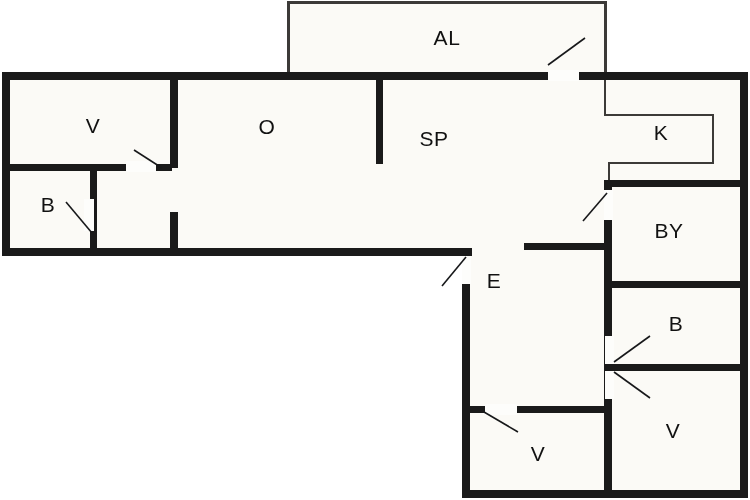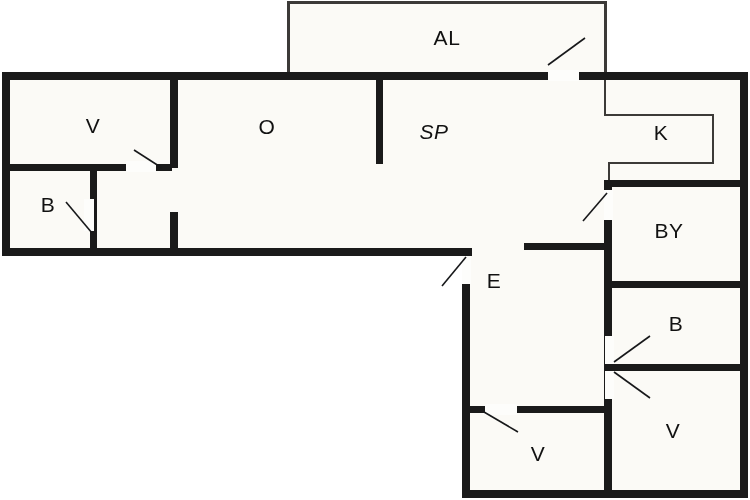--- a/index.html
+++ b/index.html
@@ -141,21 +141,21 @@
   <svg class="swing" style="left:608px; top:364px; width:55px; height:45px;">
     <line x1="6" y1="8" x2="42" y2="34"></line>
   </svg>
   <svg class="swing" style="left:478px; top:406px; width:60px; height:40px;">
     <line x1="6" y1="6" x2="40" y2="26"></line>
   </svg>
 
   <div class="label" style="left:447px; top:38px;">AL</div>
   <div class="label" style="left:93px;  top:126px;">V</div>
   <div class="label" style="left:267px; top:127px;">O</div>
-  <div class="label" style="left:434px; top:132px;font-style:italic;">SP</div>
+  <div class="label" style="left:434px; top:139px;">SP</div>
   <div class="label" style="left:661px; top:133px;">K</div>
   <div class="label" style="left:48px;  top:205px;">B</div>
   <div class="label" style="left:669px; top:231px;">BY</div>
   <div class="label" style="left:494px; top:281px;">E</div>
   <div class="label" style="left:676px; top:324px;">B</div>
   <div class="label" style="left:673px; top:431px;">V</div>
   <div class="label" style="left:538px; top:454px;">V</div>
 
 </div>
 

